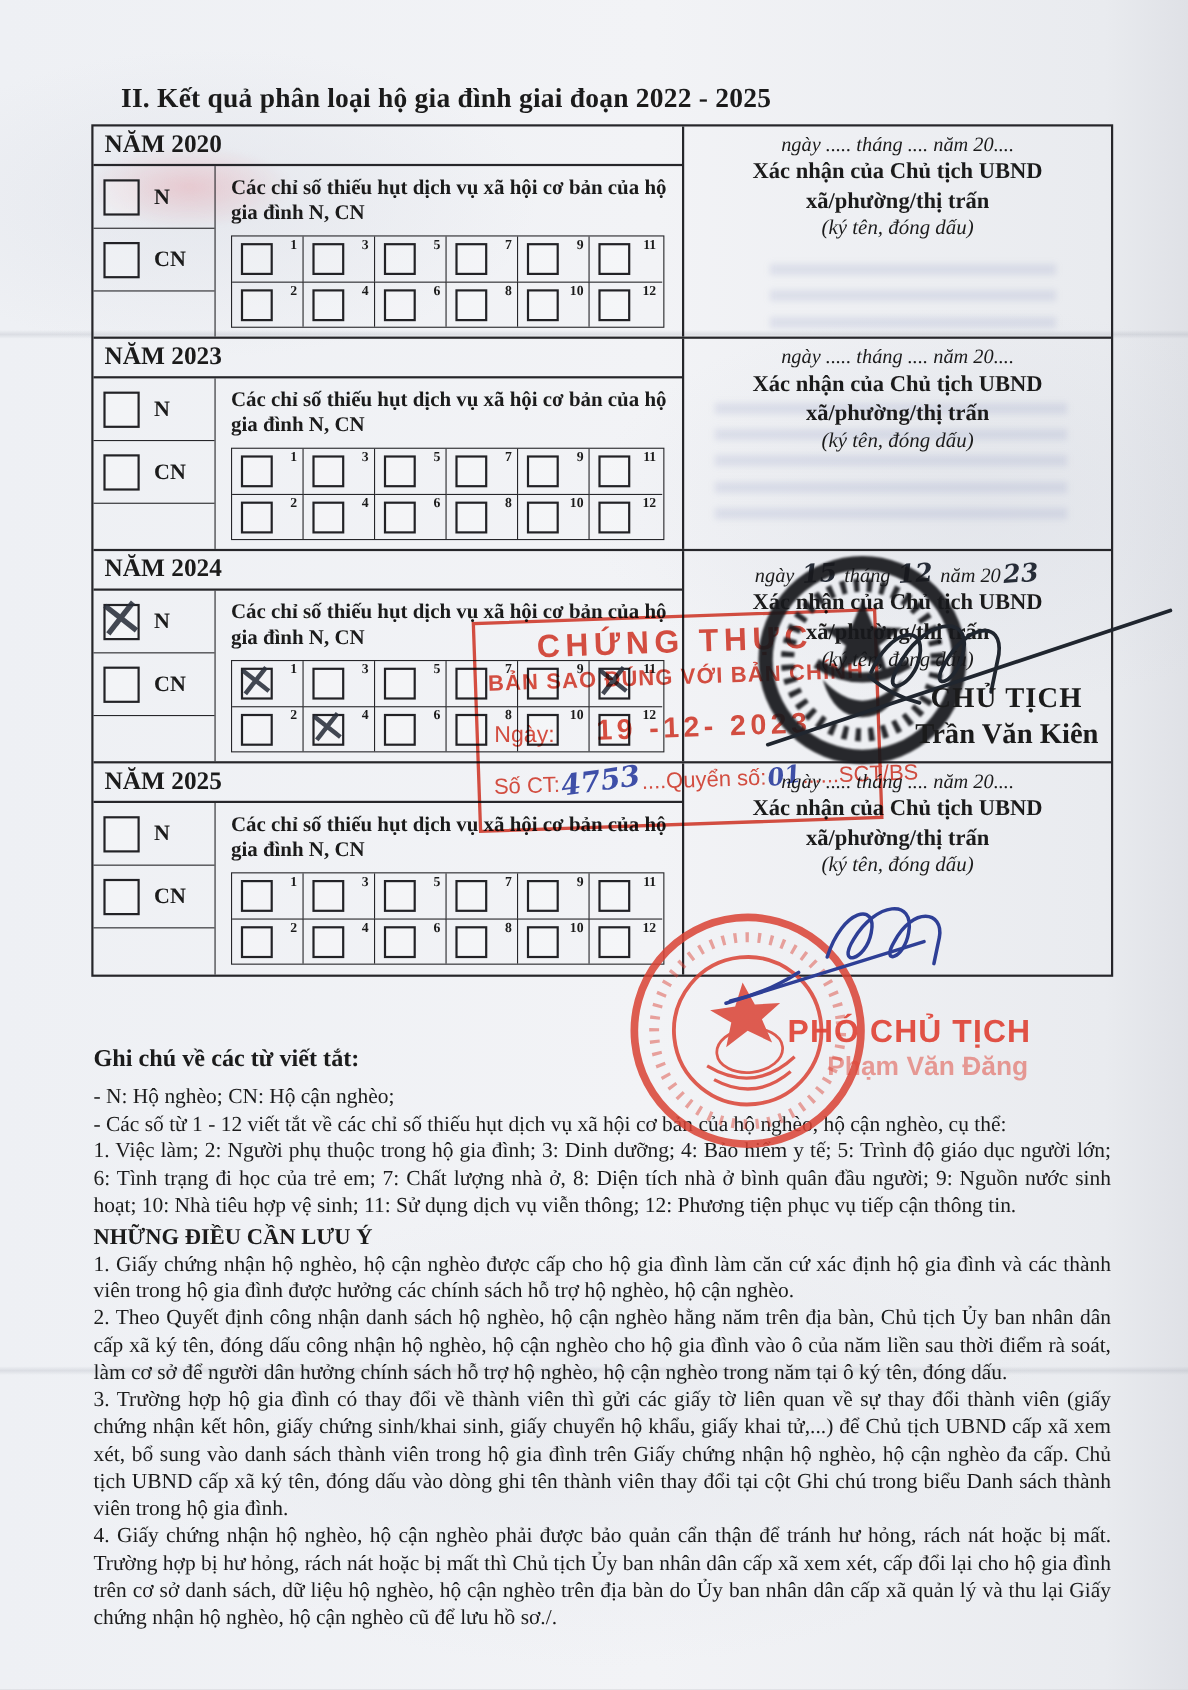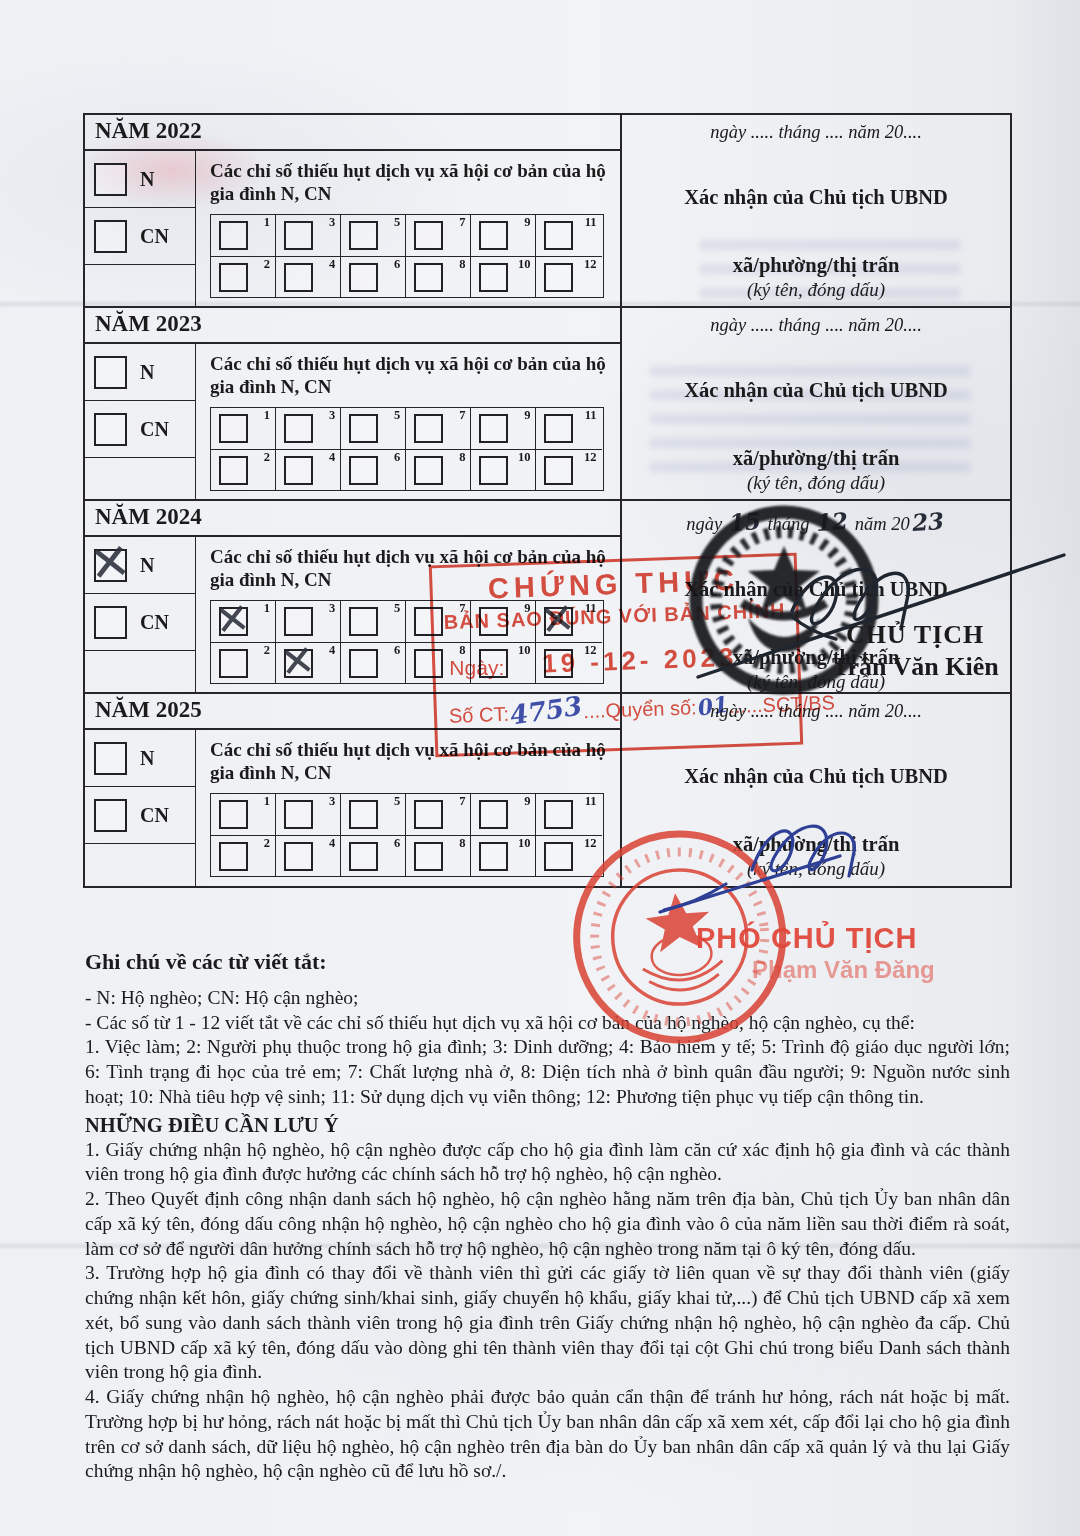--- a/index.html
+++ b/index.html
@@ -35,21 +35,21 @@
   .ind-grid{margin-top:9px;border:1.8px solid #26262a;width:394px;box-sizing:border-box;}
   .ind-row{display:flex;}
   .ind-row + .ind-row .ind-cell{border-top:1.6px solid #26262a;}
   .ind-cell{position:relative;width:65.1px;height:41px;border-right:1.6px solid #26262a;box-sizing:border-box;}
   .ind-cell:last-child{border-right:none;}
   .ind-cell .cb{position:absolute;left:8px;top:6px;width:29px;height:29px;margin:0;border-width:2.4px;}
   .ind-cell .cb.checked::after{font-size:42px;left:-6px;top:-10px;}
   .ind-num{position:absolute;right:5px;top:0px;font-size:12.5px;font-weight:bold;}
   .year-right{flex:1;padding-top:7px;text-align:center;}
   .confirm-date{font-size:18.5px;font-style:italic;}
-  .confirm-t1,.confirm-t2{font-size:20.5px;font-weight:bold;line-height:1.3;margin-top:41px;}
+  .confirm-t1,.confirm-t2{font-size:20.5px;font-weight:bold;line-height:1.3;}
   .confirm-t3{font-size:19px;font-style:italic;margin-top:1px;}
   .hw{font-family:"DejaVu Serif",serif;font-style:italic;font-weight:bold;color:#272d38;display:inline-block;transform:rotate(-4deg);font-size:23px;margin:0 2px;}
   
   .notes{position:absolute;left:85px;top:948px;width:925px;font-size:19.5px;line-height:1.27;z-index:1;}
   .notes-heading{font-size:22px;font-weight:bold;margin-bottom:10px;}
   .notes-line{margin:0;}
   .notes-italic{font-style:italic;font-size:19px;margin-top:2px;}
   .attention-heading{font-weight:bold;font-size:20.5px;margin-top:2px;}
   .attention-item{text-align:justify;margin:0;}
   
@@ -61,41 +61,42 @@
     color:#dd4434;z-index:4;mix-blend-mode:multiply;font-family:"Liberation Sans",sans-serif;opacity:.93;}
   .cert-l1{font-size:29px;font-weight:bold;letter-spacing:5px;text-align:center;margin-top:6px;}
   .cert-l2{font-size:20px;font-weight:bold;letter-spacing:1px;text-align:center;margin-top:4px;}
   .cert-l3{display:flex;align-items:baseline;margin-top:18px;padding:0 14px;}
   .cert-ngay{font-size:21px;transform:rotate(2deg);}
   .cert-date{font-size:26px;font-weight:bold;letter-spacing:4px;margin-left:38px;}
   .cert-l4{font-size:20px;margin-top:16px;padding-left:12px;white-space:nowrap;}
   .hw-blue{font-family:"DejaVu Serif",serif;font-style:italic;font-weight:bold;color:#3346a8;font-size:26px;display:inline-block;transform:rotate(-6deg);margin:0 1px;}
   .chairman-title{left:846px;top:620px;font-size:26px;font-weight:bold;z-index:5;letter-spacing:1px;}
   .chairman-name{left:832px;top:652px;font-size:26px;font-weight:bold;z-index:5;text-align:right;}
-  .vice-title{left:696px;top:922px;font-size:29px;font-weight:bold;color:#e04437;z-index:5;font-family:"Liberation Sans",sans-serif;letter-spacing:1px;opacity:.92;}
+  .vice-title{left:716px;top:922px;font-size:29px;font-weight:bold;color:#e04437;z-index:5;font-family:"Liberation Sans",sans-serif;letter-spacing:1px;opacity:.92;}
   .vice-name{left:752px;top:956px;font-size:24px;font-weight:bold;color:#e04437;z-index:5;font-family:"Liberation Sans",sans-serif;opacity:.5;filter:blur(.4px);}
   .svg-overlay{z-index:4;}
 </style>
 </head>
 <body>
 
 <div class="page">
 
   <div class="crease" style="top:300px"></div>
   <div class="crease" style="top:1242px"></div>
   <div class="overlay watermark-pink"></div>
   <div class="overlay bleed" style="left:650px;top:366px;width:320px;height:120px"></div>
   <div class="overlay bleed" style="left:700px;top:240px;width:260px;height:60px"></div>
 
+  <div class="doc-title">II. Kết quả phân loại hộ gia đình giai đoạn 2022 - 2025</div>
 
   <div class="class-table">
 
     <div class="year-row">
       <div class="year-left">
-        <div class="year-header">NĂM 2022</div>
+        <div class="year-header">NĂM 2020</div>
         <div class="year-body">
           <div class="nc-col">
             <div class="nc-cell">
               <span class="cb"></span>
               <span class="nc-label">N</span>
             </div>
             <div class="nc-cell">
               <span class="cb"></span>
               <span class="nc-label">CN</span>
             </div>

